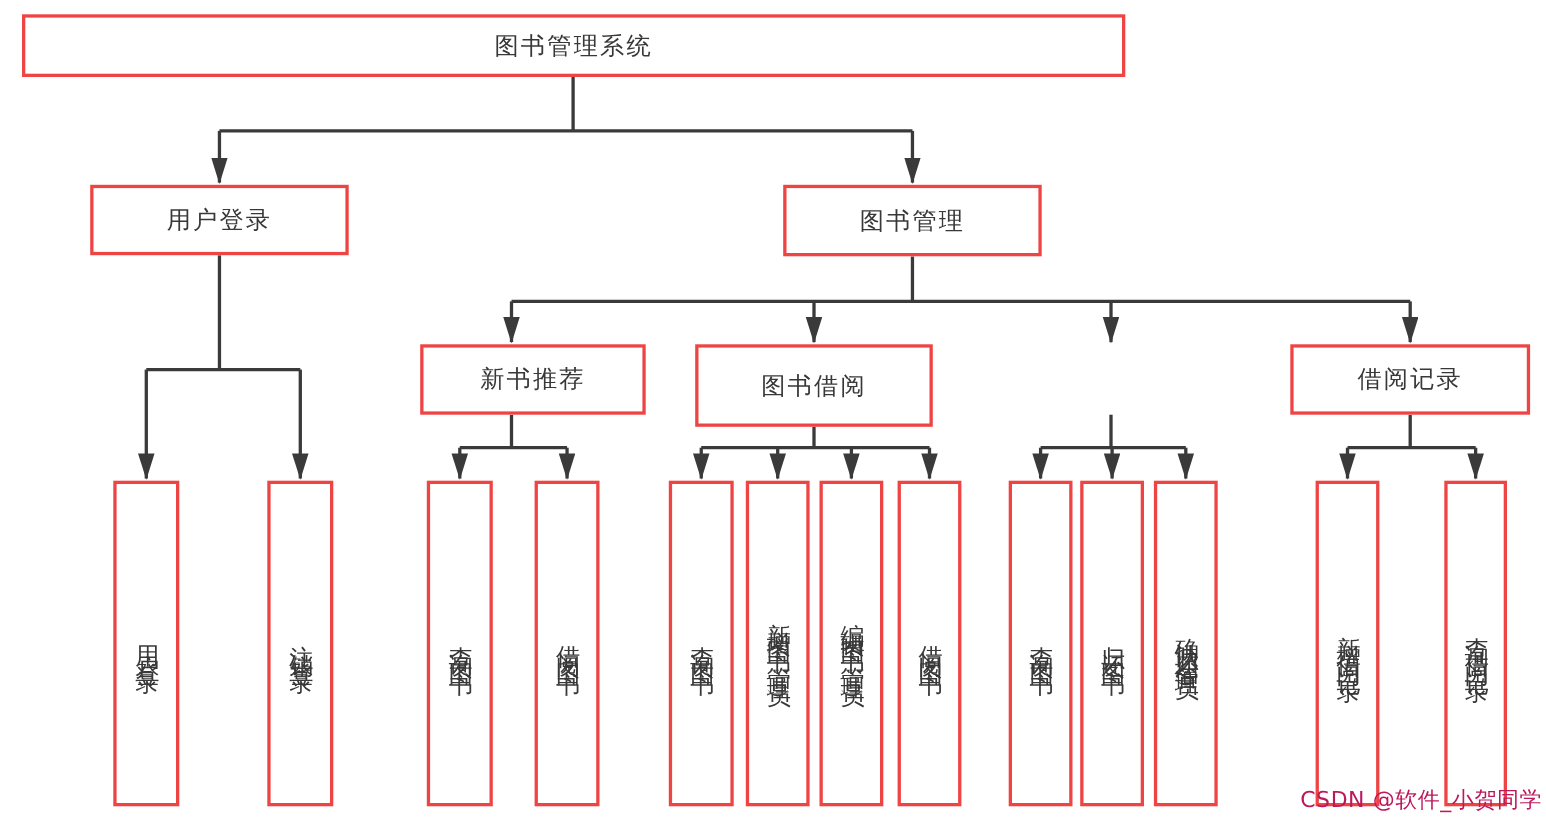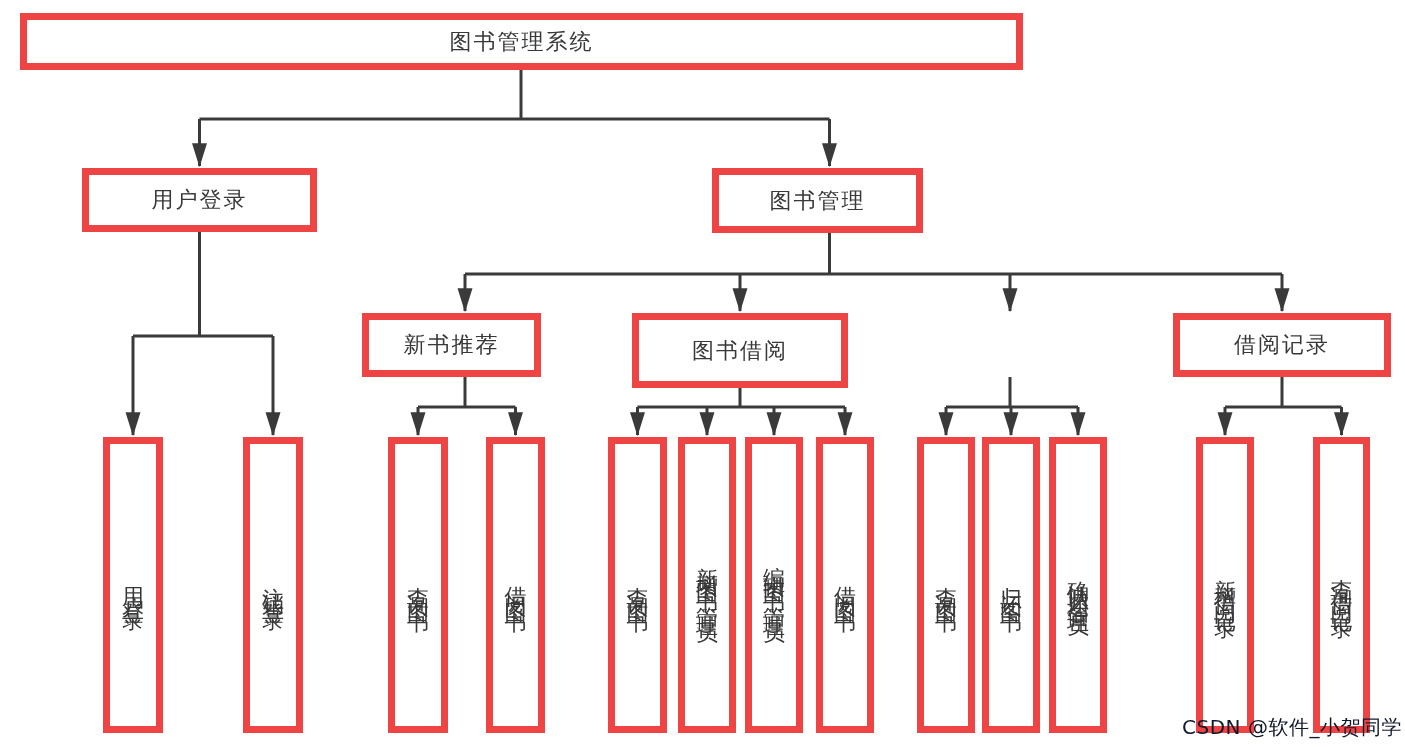--- a/index.html
+++ b/index.html
@@ -13,21 +13,21 @@
   }
   .connectors {
     position: absolute;
     left: 0; top: 0;
     pointer-events: none;
   }
   .box {
     position: absolute;
     box-sizing: border-box;
     background: #ffffff;
-    border: 7px solid #ef4444;
+    border: 3px solid #ef4444;
     display: flex;
     align-items: center;
     justify-content: center;
   }
   .hlabel {
     font-size: 22px;
     letter-spacing: 2px;
     color: #383838;
     white-space: nowrap;
   }
@@ -39,21 +39,21 @@
     line-height: 1;
     letter-spacing: 8px;
     color: #383838;
     white-space: nowrap;
   }
   .watermark {
     position: absolute;
     left: 1182px;
     top: 714px;
     font-size: 20px;
-    color: #0f172a;
+    color: #be185d;
     letter-spacing: 0.5px;
     white-space: nowrap;
     z-index: 5;
   }
 </style>
 </head>
 <body>
 
 <div class="stage">
 
@@ -107,25 +107,25 @@
     </g>
   </svg>
 
   <div class="box" style="left:20px;top:13px;width:1003px;height:57px">
     <span class="hlabel">图书管理系统</span>
   </div>
 
   <div class="box" style="left:82px;top:168px;width:235px;height:64px">
     <span class="hlabel">用户登录</span>
   </div>
-  <div class="box" style="left:712px;top:168px;width:211px;height:65px">
+  <div class="box" style="left:712px;top:168px;width:235px;height:65px">
     <span class="hlabel">图书管理</span>
   </div>
 
-  <div class="box" style="left:362px;top:313px;width:179px;height:64px">
+  <div class="box" style="left:382px;top:313px;width:205px;height:64px">
     <span class="hlabel">新书推荐</span>
   </div>
   <div class="box" style="left:632px;top:313px;width:216px;height:75px">
     <span class="hlabel">图书借阅</span>
   </div>
   <div class="box" style="left:1173px;top:313px;width:218px;height:64px">
     <span class="hlabel">借阅记录</span>
   </div>
 
   <div class="box leaf" style="left:103px;width:60px">

